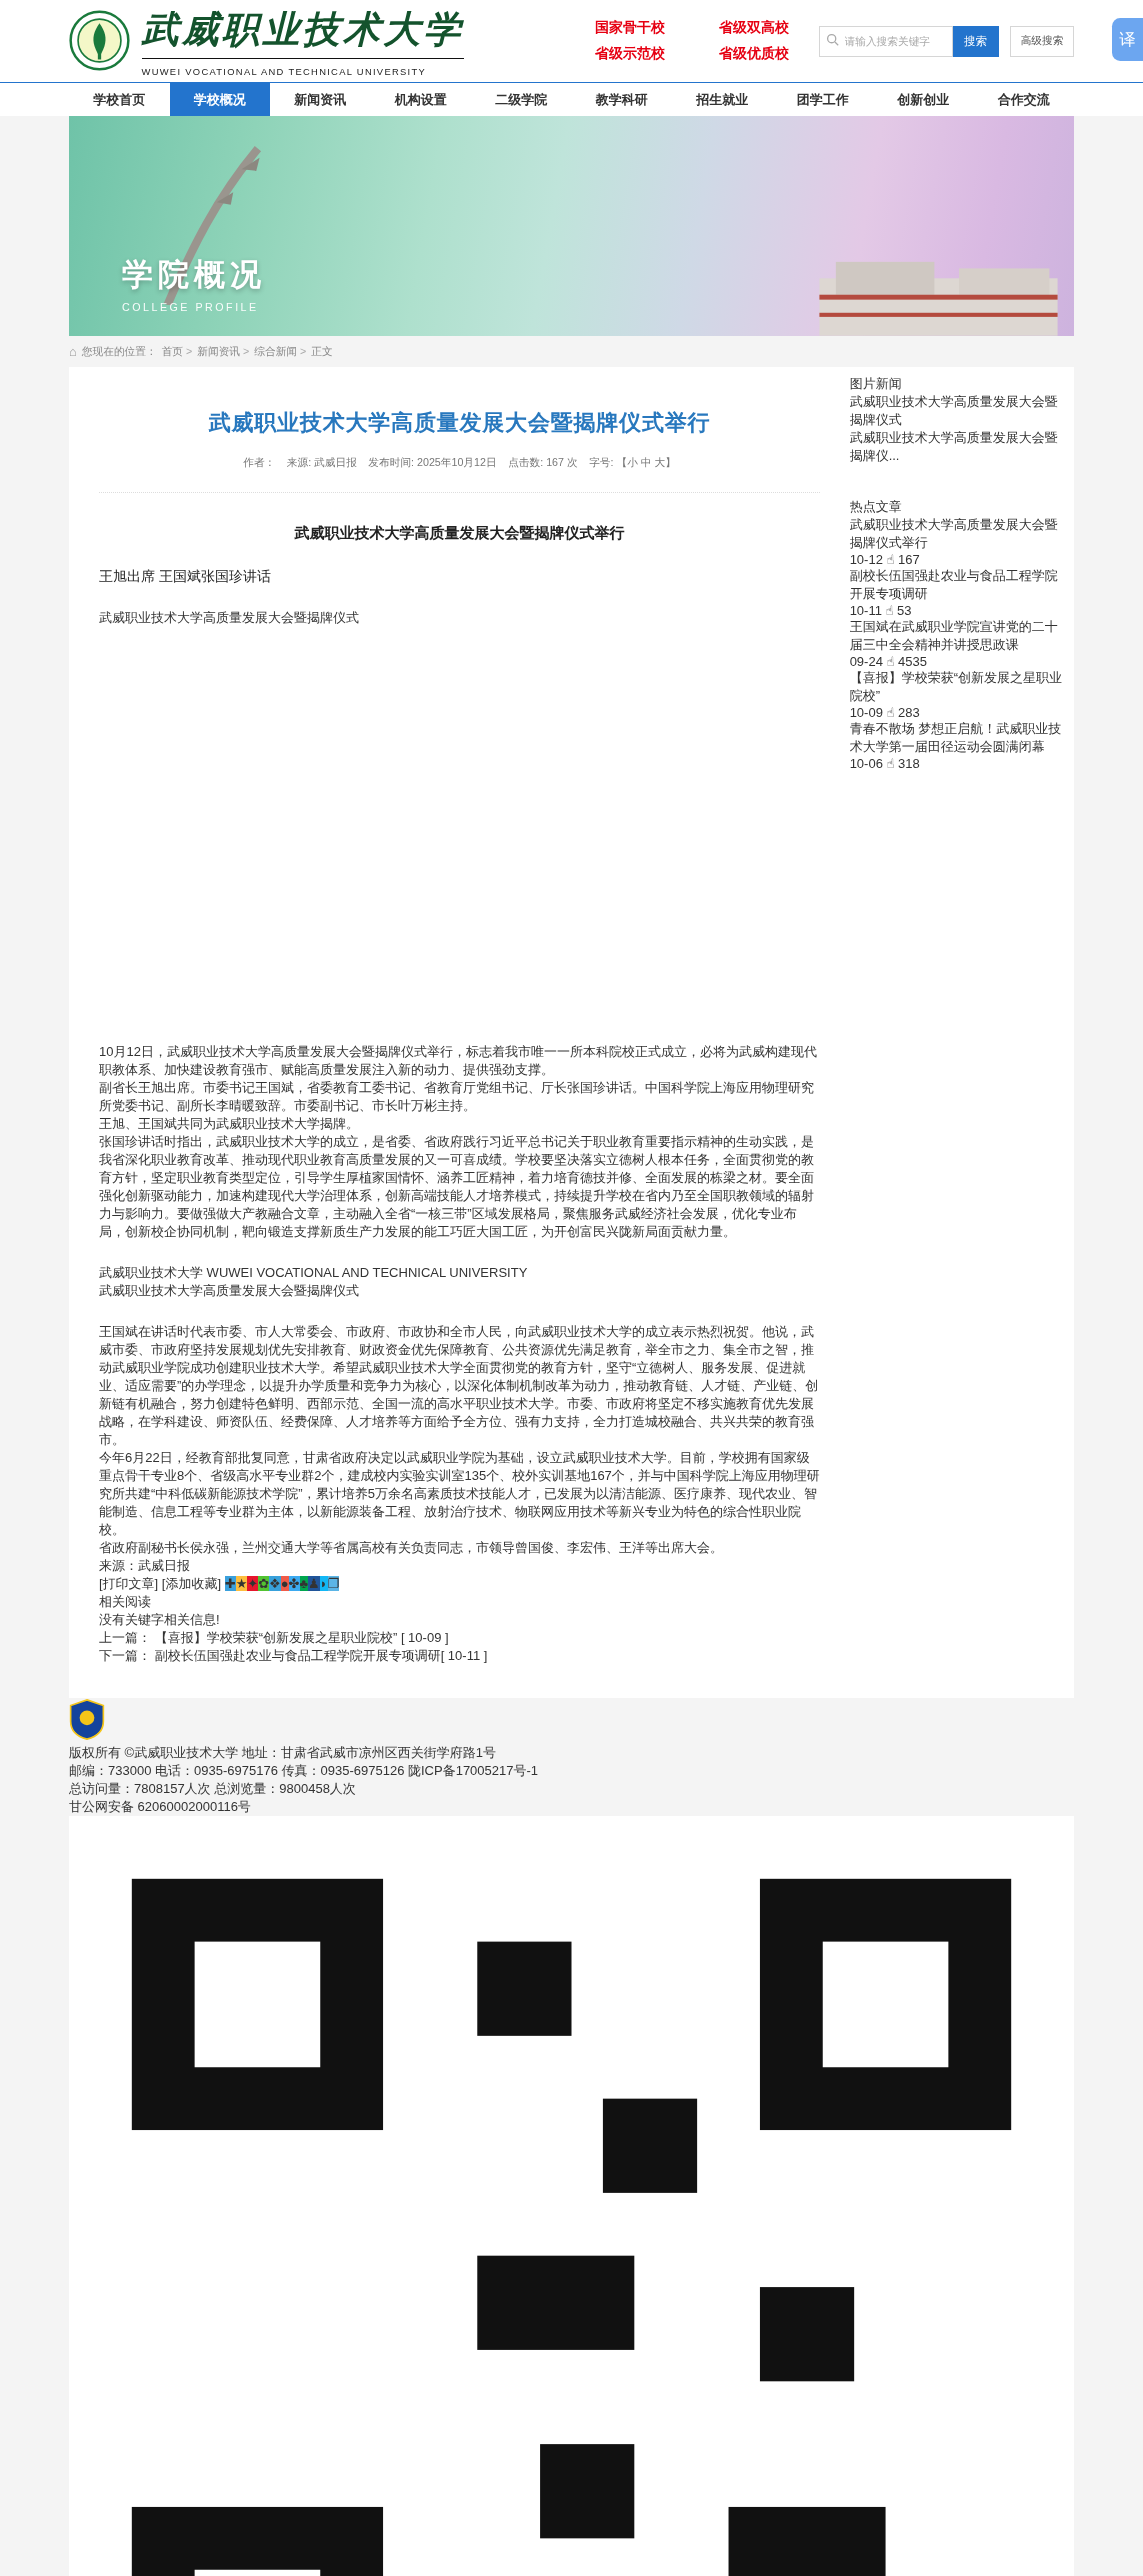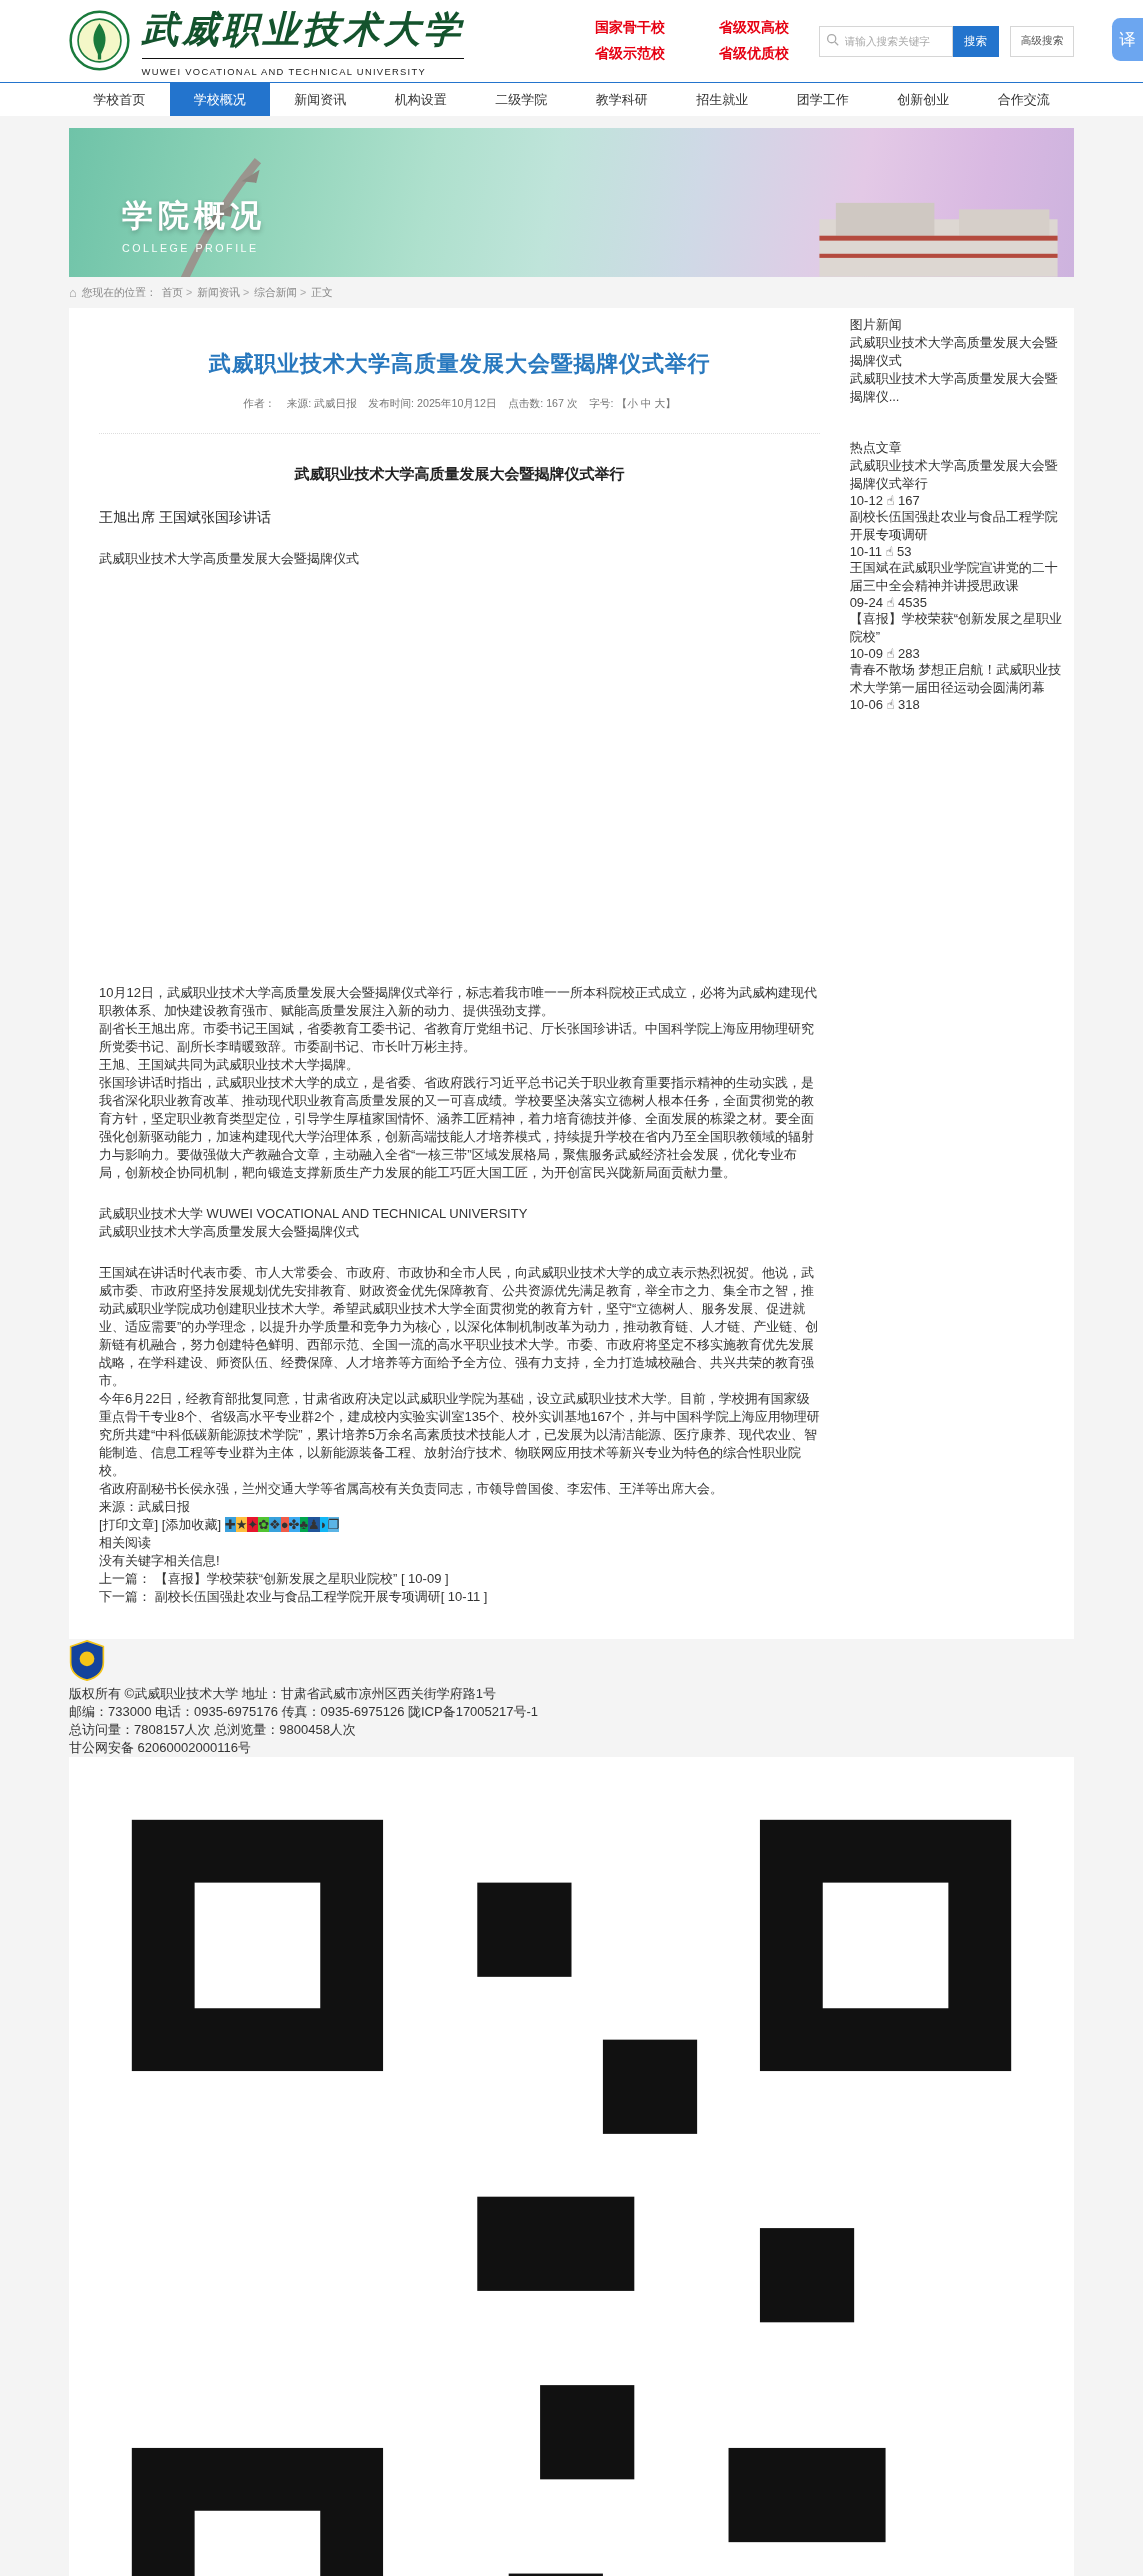--- a/index.html
+++ b/index.html
@@ -20,26 +20,26 @@
   .search-box .mag { width:25px; text-align:center; color:#aaa; }
   .search-box input { border:0; outline:none; width:107px; font-size:10.7px; color:#333; }
   .search-box input::placeholder { color:#aaa; }
   .btn-search { height:31px; width:46px; background:#2374cd; color:#fff; border:0; font-size:11.5px; cursor:pointer; }
   .btn-adv { height:31px; width:64px; background:#fff; color:#555; border:0.8px solid #d6d6d6; font-size:10.7px; margin-left:11.5px; cursor:pointer; }
   .translate-btn { position:absolute; right:0; top:18px; width:31px; height:43px; background:#6ca6f0; color:#fff; border-radius:8.2px 0 0 8.2px; font-size:16.4px; display:flex; align-items:center; justify-content:center; cursor:pointer; }
 
   
   .nav { background:#fff; border-top:1.6px solid #2374cd; height:34px; }
   .nav-inner { display:flex; height:100%; }
-  .nav-item { flex:1; display:flex; align-items:center; justify-content:center; font-size:13px; color:#333; cursor:pointer; }
+  .nav-item { flex:1; display:flex; align-items:center; justify-content:center; font-size:13px; color:#333; cursor:pointer;font-weight:bold; }
   .nav-item.active { background:#2374cd; color:#fff; }
 
   
-  .banner { height:149px; position:relative; overflow:hidden;
-    background:linear-gradient(100deg,#6fc3a8 0%,#8ed3b8 18%,#aee0cd 36%,#bfe4da 48%,#cfd9e6 62%,#e3c9e6 78%,#d9b9e2 90%,#cdb3de 100%);margin-top:12px; }
+  .banner { height:220px; position:relative; overflow:hidden;
+    background:linear-gradient(100deg,#6fc3a8 0%,#8ed3b8 18%,#aee0cd 36%,#bfe4da 48%,#cfd9e6 62%,#e3c9e6 78%,#d9b9e2 90%,#cdb3de 100%); }
   .banner .sculpture { position:absolute; left:49px; top:8.2px; }
   .banner-title { position:absolute; left:53px; bottom:23px; color:#fff; }
   .banner-title .t1 { font-size:31px; font-weight:bold; letter-spacing:5px; text-shadow:0 1.6px 5px rgba(0,0,0,.25); }
   .banner-title .t2 { font-size:10.7px; letter-spacing:2.5px; margin-top:5px; opacity:.95; }
   .banner .building { position:absolute; right:0; bottom:0; }
 
   
   .crumb { display:flex; align-items:center; height:31px; color:#888; font-size:10.7px; gap:5px; }
   .crumb .home-ico { color:#999; font-size:13px; }
   .crumb a { color:#888; text-decoration:none; cursor:pointer; }

